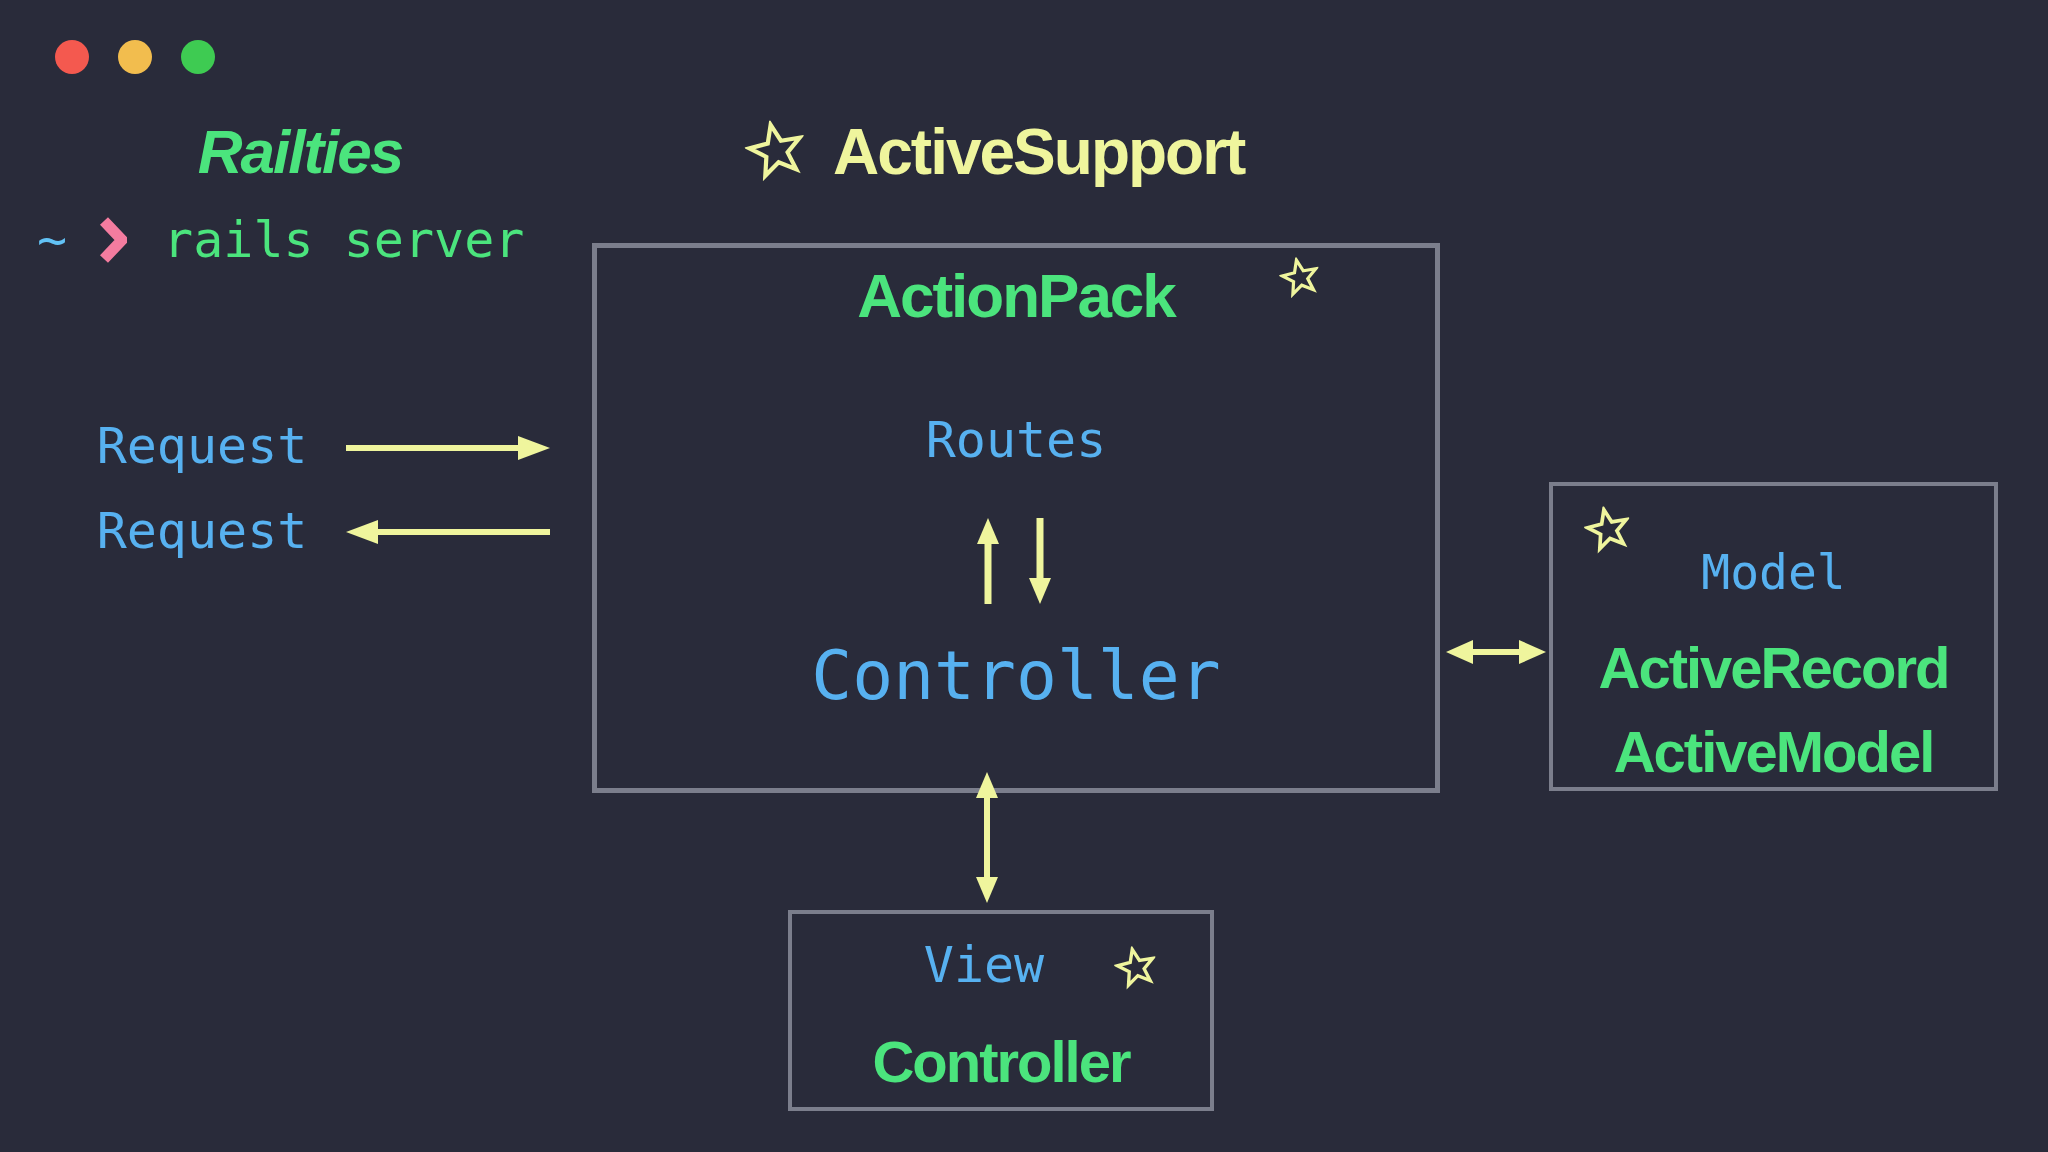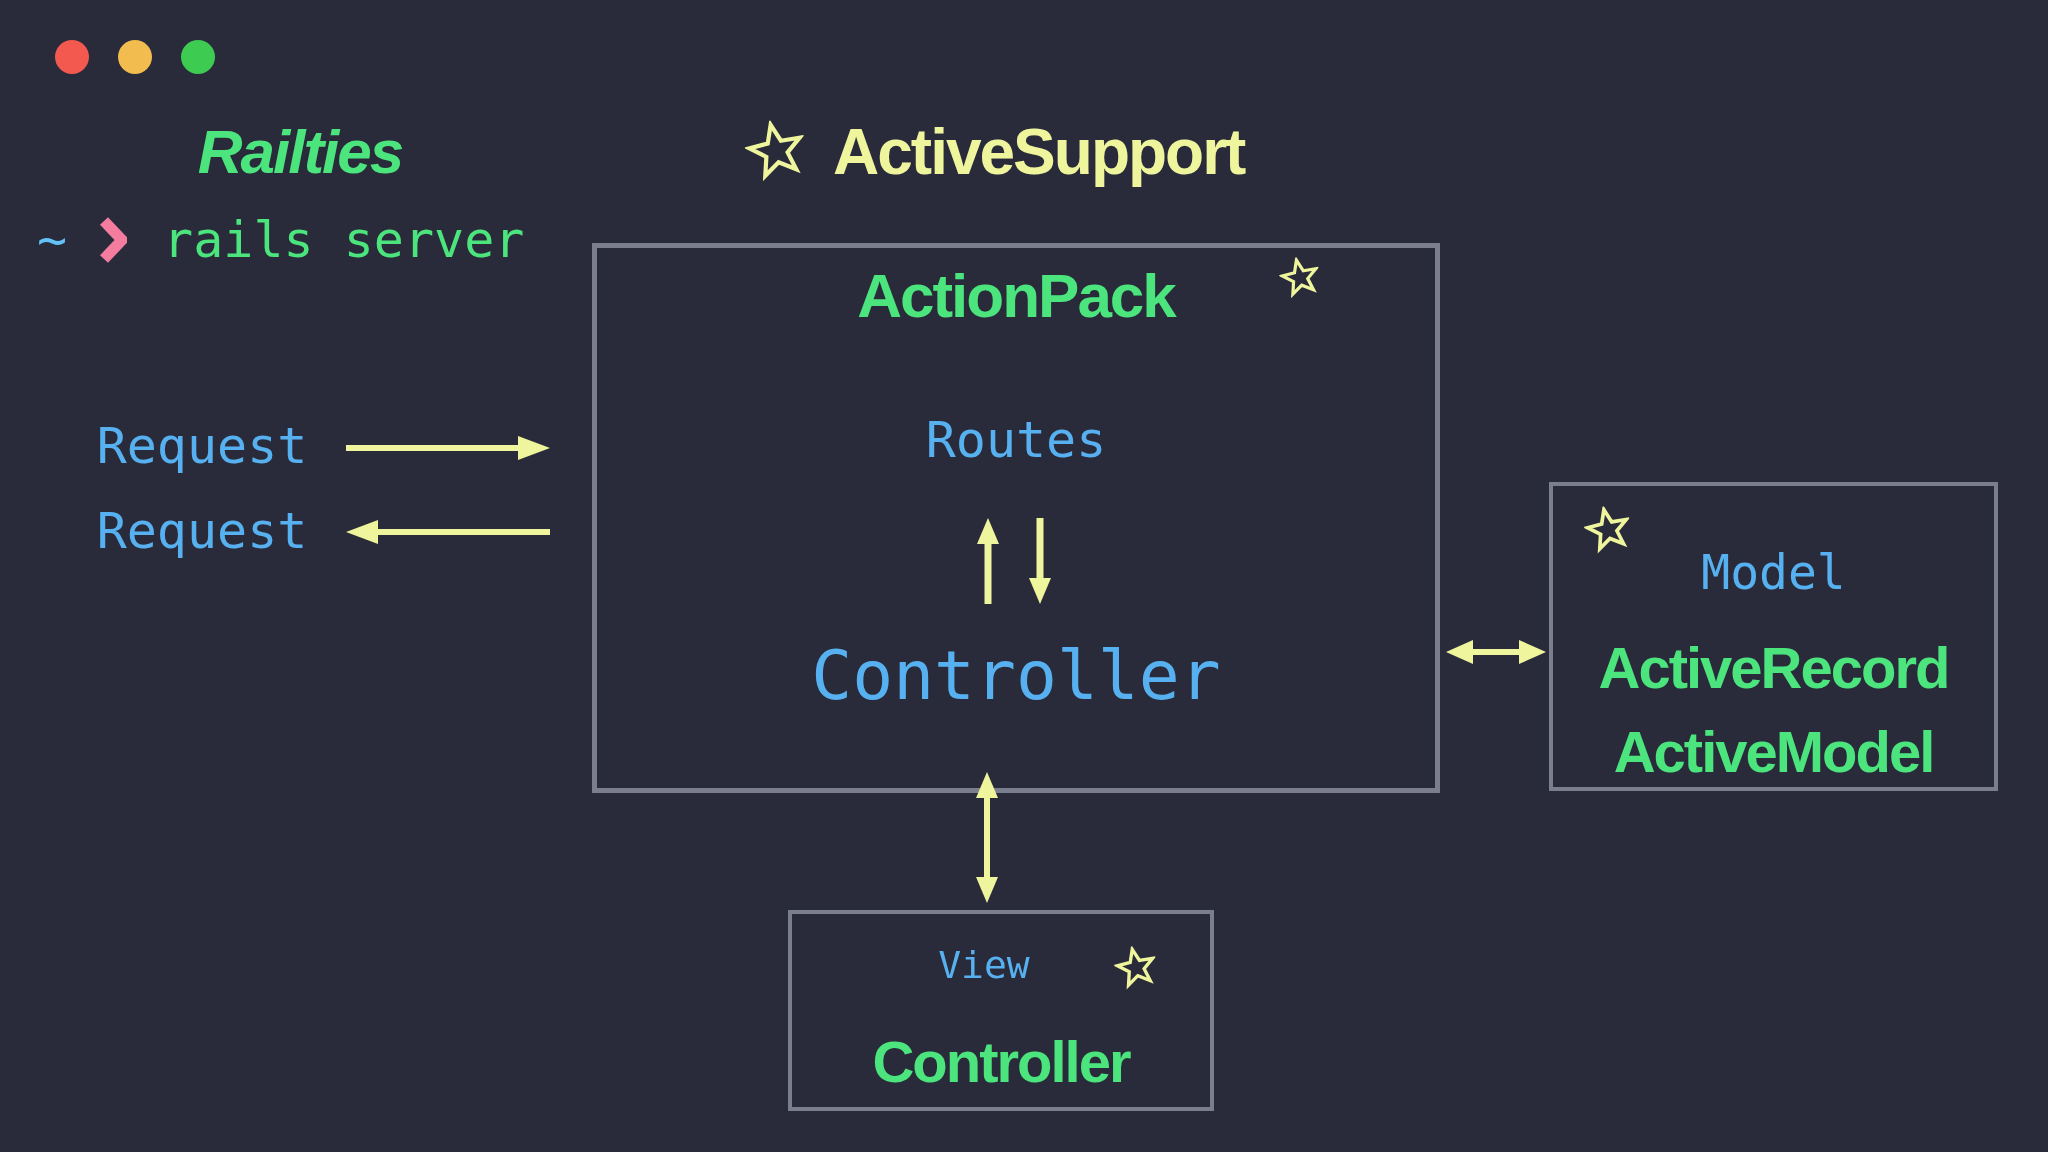--- a/index.html
+++ b/index.html
@@ -106,20 +106,20 @@
     <div class="abs head green center" style="left:0;top:233px;width:100%;font-size:58px;line-height:66px;">ActiveModel</div>
   </div>
 
   <svg class="abs" style="left:972px;top:772px;" width="30" height="131" viewBox="0 0 30 131">
     <polygon class="arrow-fill" points="4,26 15,0 26,26"></polygon>
     <line class="arrow-stroke" x1="15" y1="18" x2="15" y2="113" stroke-width="6"></line>
     <polygon class="arrow-fill" points="4,105 15,131 26,105"></polygon>
   </svg>
 
   <div class="box box-thin" style="left:788px;top:910px;width:426px;height:201px;">
-    <div class="abs mono blue center" style="left:0;top:23px;width:384px;font-size:38px;line-height:56px;">View</div>
+    <div class="abs mono blue center" style="left:0;top:23px;width:384px;font-size:50px;line-height:56px;">View</div>
     <svg class="abs star" style="left:323px;top:32px;" width="42" height="42" viewBox="0 0 100 100">
       <polygon points="50,7 61.2,36.6 92.8,38.1 68.1,57.9 76.4,88.4 50,71 23.6,88.4 31.9,57.9 7.2,38.1 38.8,36.6" fill="none" stroke="var(--yellow)" stroke-width="8"></polygon>
     </svg>
     <div class="abs head green center" style="left:0;top:115px;width:100%;font-size:58px;line-height:66px;">Controller</div>
   </div>
 
 </div>
 
 </body></html>

